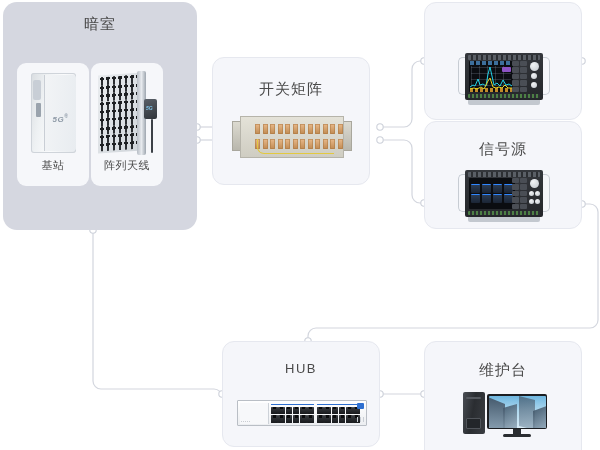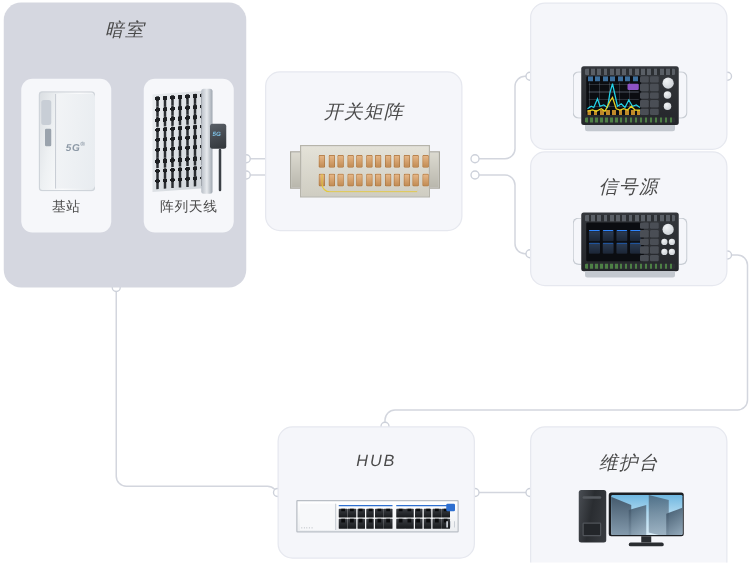--- a/index.html
+++ b/index.html
@@ -42,21 +42,20 @@
   }
   .node .node-title {
     position: absolute;
     left: 0;
     right: 0;
     text-align: center;
     color: #4a4a4a;
     font-size: 15px;
     letter-spacing: 1px;
     white-space: nowrap;
-    font-style: italic;
   }
 
   
   #darkroom {
     position: absolute;
     left: 3px;
     top: 2px;
     width: 194px;
     height: 228px;
     border-radius: 14px;
@@ -72,21 +71,21 @@
   .dr-card {
     position: absolute;
     top: 61px;
     width: 72px;
     height: 123px;
     background: #f6f7fa;
     border-radius: 9px;
     box-sizing: border-box;
   }
   #dr-card-bs { left: 14px; }
-  #dr-card-ant { left: 112px; }
+  #dr-card-ant { left: 88px; }
   .dr-card .dr-label {
     position: absolute;
     left: 0; right: 0;
     bottom: 13px;
     text-align: center;
     font-size: 11px;
     color: #4a4a4a;
     letter-spacing: .5px;
   }
   .dr-card .dr-art {

